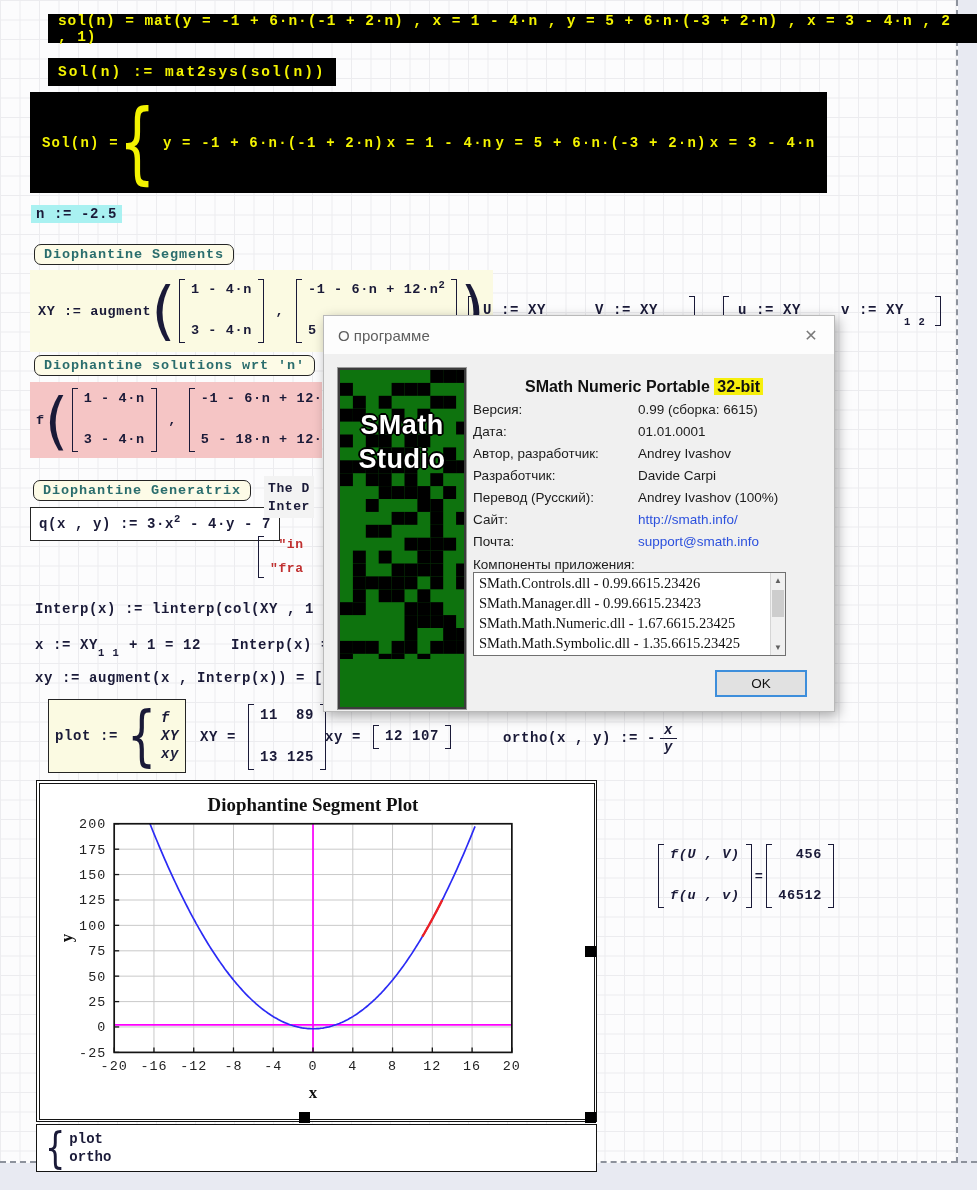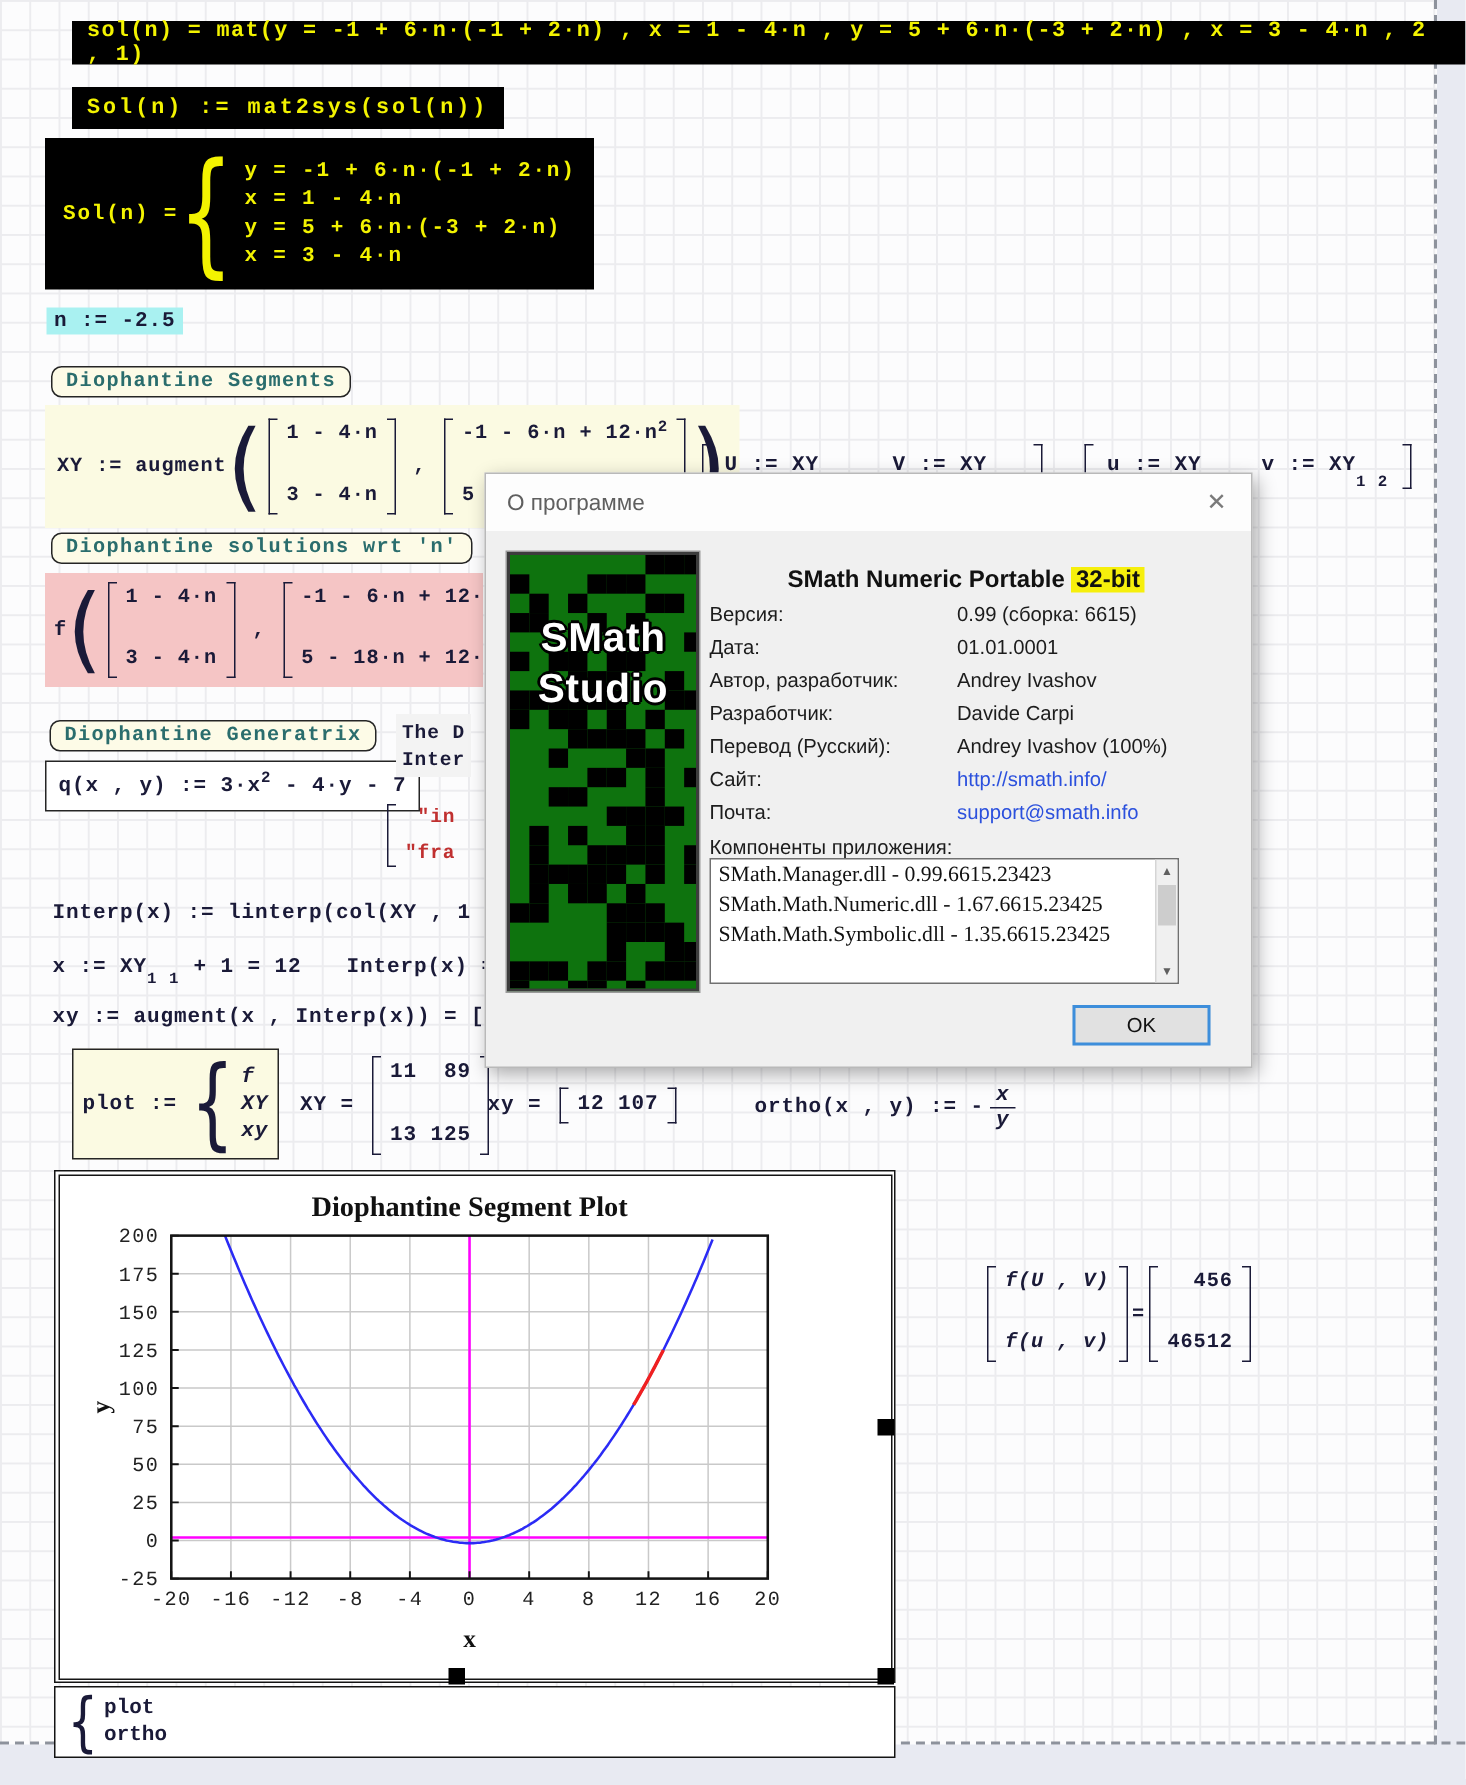--- a/index.html
+++ b/index.html
@@ -46,21 +46,21 @@
   border:1.5px solid #141414;z-index:3;display:flex;align-items:center;padding-left:8px}
 #bottom-box .rows{display:flex;flex-direction:column;gap:2px;font-family:"Liberation Mono",monospace;
   font-weight:700;font-size:14px;color:#1a1a38}
 
 #dialog{position:absolute;left:323px;top:315px;width:512px;height:397px;background:#f0f0f0;
   border:1px solid #b9b9b9;box-shadow:3px 4px 12px rgba(0,0,0,.33);z-index:6}
 #dlg-titlebar{position:absolute;left:0;top:0;right:0;height:38px;background:#fdfdfd;
   display:flex;align-items:center;padding:0 14px;color:#5f5f5f;font-size:15px}
 #dlg-close{position:absolute;right:12px;top:8px;width:22px;height:22px;display:flex;align-items:center;
   justify-content:center;color:#7a7a7a;font-size:16px;cursor:default}
-#logo{position:absolute;left:14px;top:52px;width:128px;height:293px;border:2px solid #3c3c3c;
+#logo{position:absolute;left:14px;top:52px;width:128px;height:341px;border:2px solid #3c3c3c;
   outline:1px solid #9a9a9a;background:#0e730e;overflow:hidden}
 #logo .txt{position:absolute;left:0;width:100%;text-align:center;color:#fff;font-weight:700;
   font-size:27px;letter-spacing:.5px;font-family:"Liberation Sans",sans-serif;
   text-shadow:-2px 0 #000,2px 0 #000,0 -2px #000,0 2px #000,-1px -1px #000,1px 1px #000,-1px 1px #000,1px -1px #000}
 #dlg-headline{position:absolute;left:140px;top:62px;width:360px;text-align:center;font-weight:700;
   font-size:16px;color:#111}
 #dlg-headline .hl{background:#f6ef0c;padding:0 3px}
 .dlg-row{position:absolute;left:149px;width:350px;height:20px;font-size:13.5px;color:#1c1c1c}
 .dlg-row .val{position:absolute;left:165px;top:0}
 .link{color:#2b50dd;}
@@ -85,21 +85,21 @@
 <div class="abs bbar" style="left:48px;top:14px;height:29px;font-size:14.5px;letter-spacing:.9px">
   <span>sol(n) = mat(y = -1 + 6·n·(-1 + 2·n) , x = 1 - 4·n , y = 5 + 6·n·(-3 + 2·n) , x = 3 - 4·n , 2 , 1)</span>
 </div>
 <div class="abs bbar" style="left:48px;top:58px;height:28px;font-size:14.5px;letter-spacing:2px">
   <span>Sol(n) := mat2sys(sol(n))</span>
 </div>
 
 <div class="abs bbar" style="left:30px;top:92px;height:101px;font-size:14px;letter-spacing:1.2px;padding:4px 12px">
   <span>Sol(n) = </span>
   <span class="brace" style="font-size:58px;transform:scaleY(1.55)">{</span>
-  <span style="display:inline-flex;flex-direction:column;gap:3px;margin-left:6px">
+  <span style="display:inline-flex;flex-direction:row;gap:3px;margin-left:6px">
     <span>y = -1 + 6·n·(-1 + 2·n)</span>
     <span>x = 1 - 4·n</span>
     <span>y = 5 + 6·n·(-3 + 2·n)</span>
     <span>x = 3 - 4·n</span>
   </span>
 </div>
 
 <div class="abs math" style="left:31px;top:205px">
   <span class="cyan">n := -2.5</span>
 </div>
@@ -465,20 +465,21 @@
   <div class="dlg-row" style="top:86px"><span>Версия:</span><span class="val">0.99 (сборка: 6615)</span></div>
   <div class="dlg-row" style="top:108px"><span>Дата:</span><span class="val">01.01.0001</span></div>
   <div class="dlg-row" style="top:130px"><span>Автор, разработчик:</span><span class="val">Andrey Ivashov</span></div>
   <div class="dlg-row" style="top:152px"><span>Разработчик:</span><span class="val">Davide Carpi</span></div>
   <div class="dlg-row" style="top:174px"><span>Перевод (Русский):</span><span class="val">Andrey Ivashov (100%)</span></div>
   <div class="dlg-row" style="top:196px"><span>Сайт:</span><span class="val link">http://smath.info/</span></div>
   <div class="dlg-row" style="top:218px"><span>Почта:</span><span class="val link">support@smath.info</span></div>
 
   <div id="components-label">Компоненты приложения:</div>
   <div id="listbox">
+    <div class="item">SMath.Controls.dll - 0.99.6615.23426</div>
     <div class="item">SMath.Manager.dll - 0.99.6615.23423</div>
     <div class="item">SMath.Math.Numeric.dll - 1.67.6615.23425</div>
     <div class="item">SMath.Math.Symbolic.dll - 1.35.6615.23425</div>
     <div id="scrollbar">
       <div class="btn">▲</div>
       <div class="thumb"></div>
       <div class="btn down">▼</div>
     </div>
   </div>
   <div id="ok-btn">OK</div>

